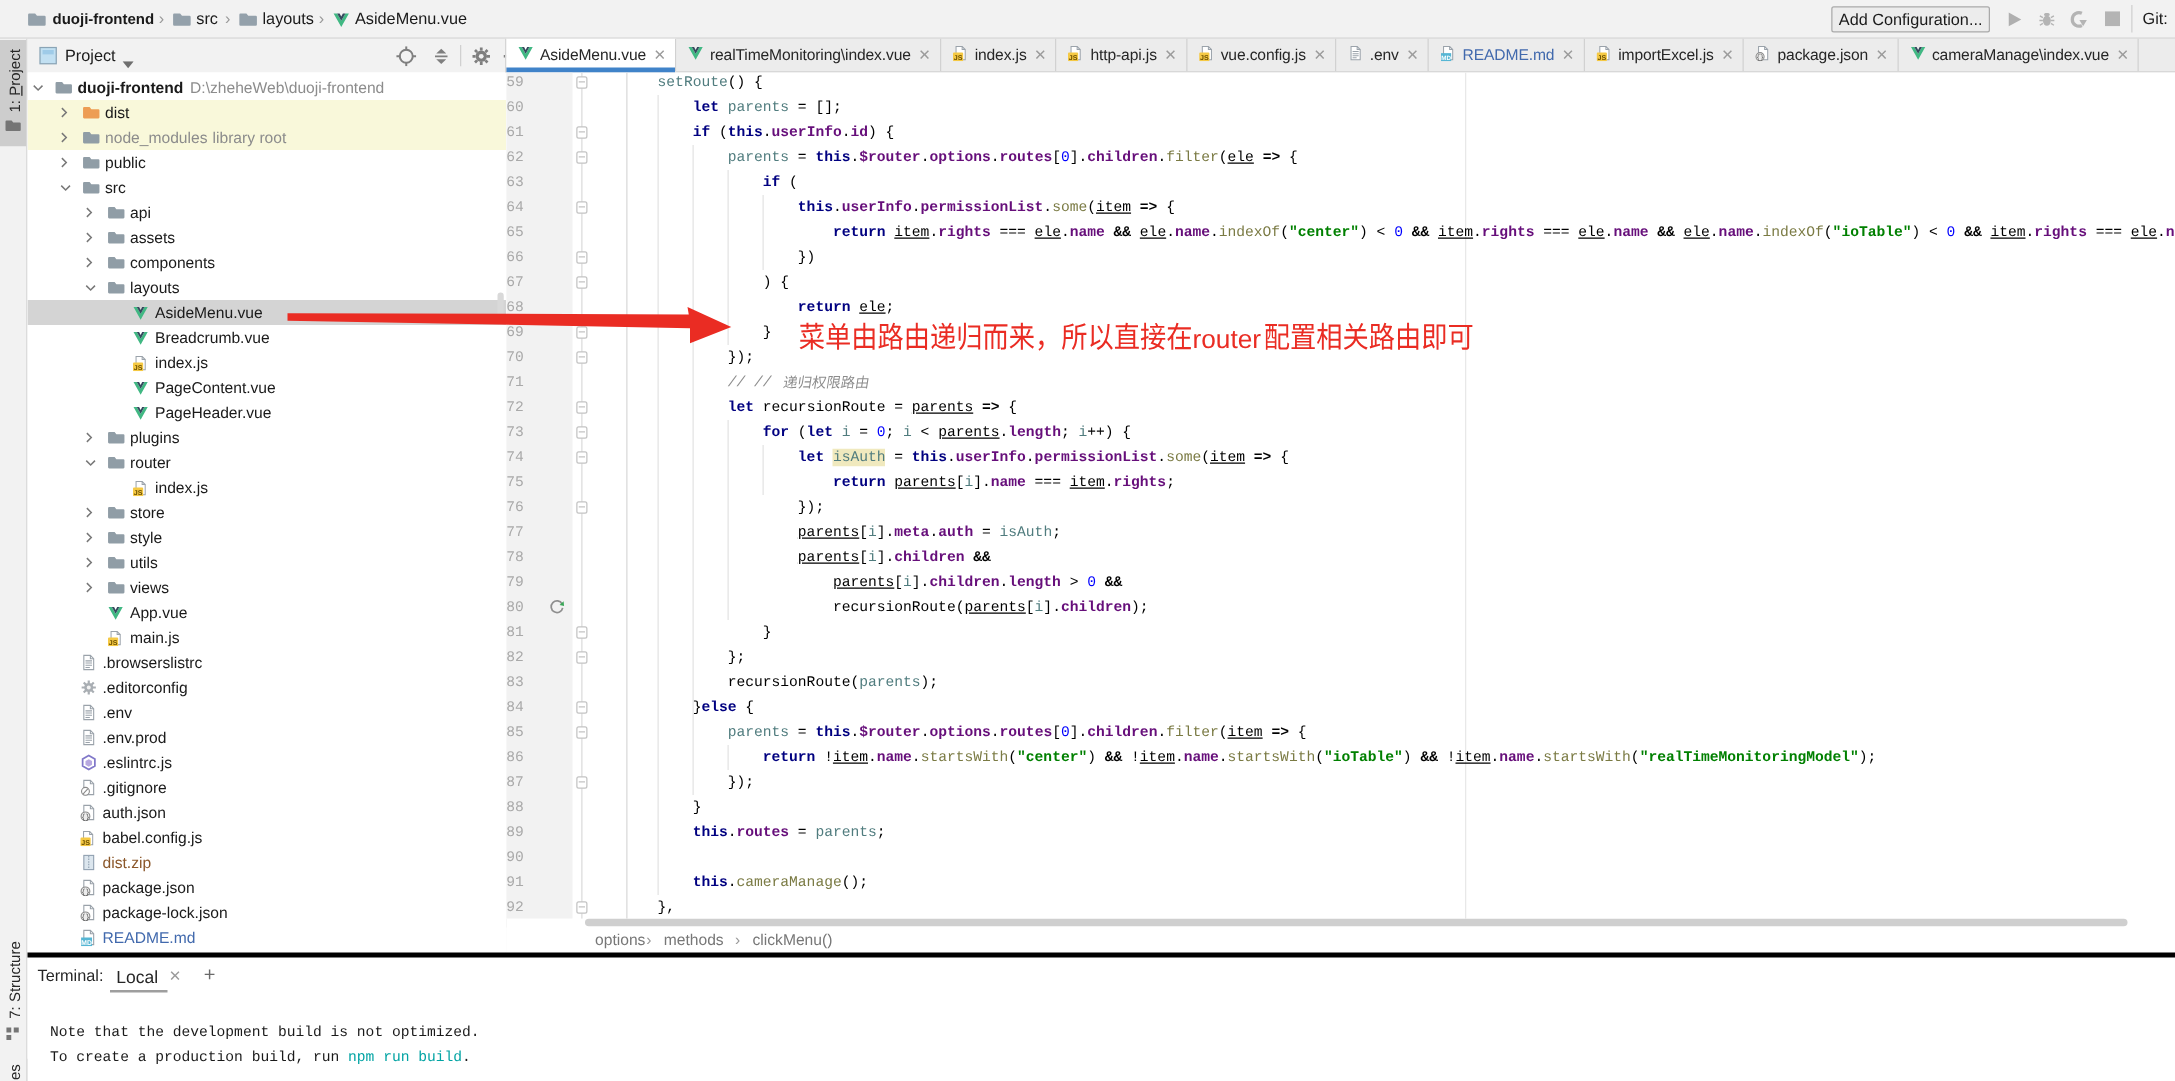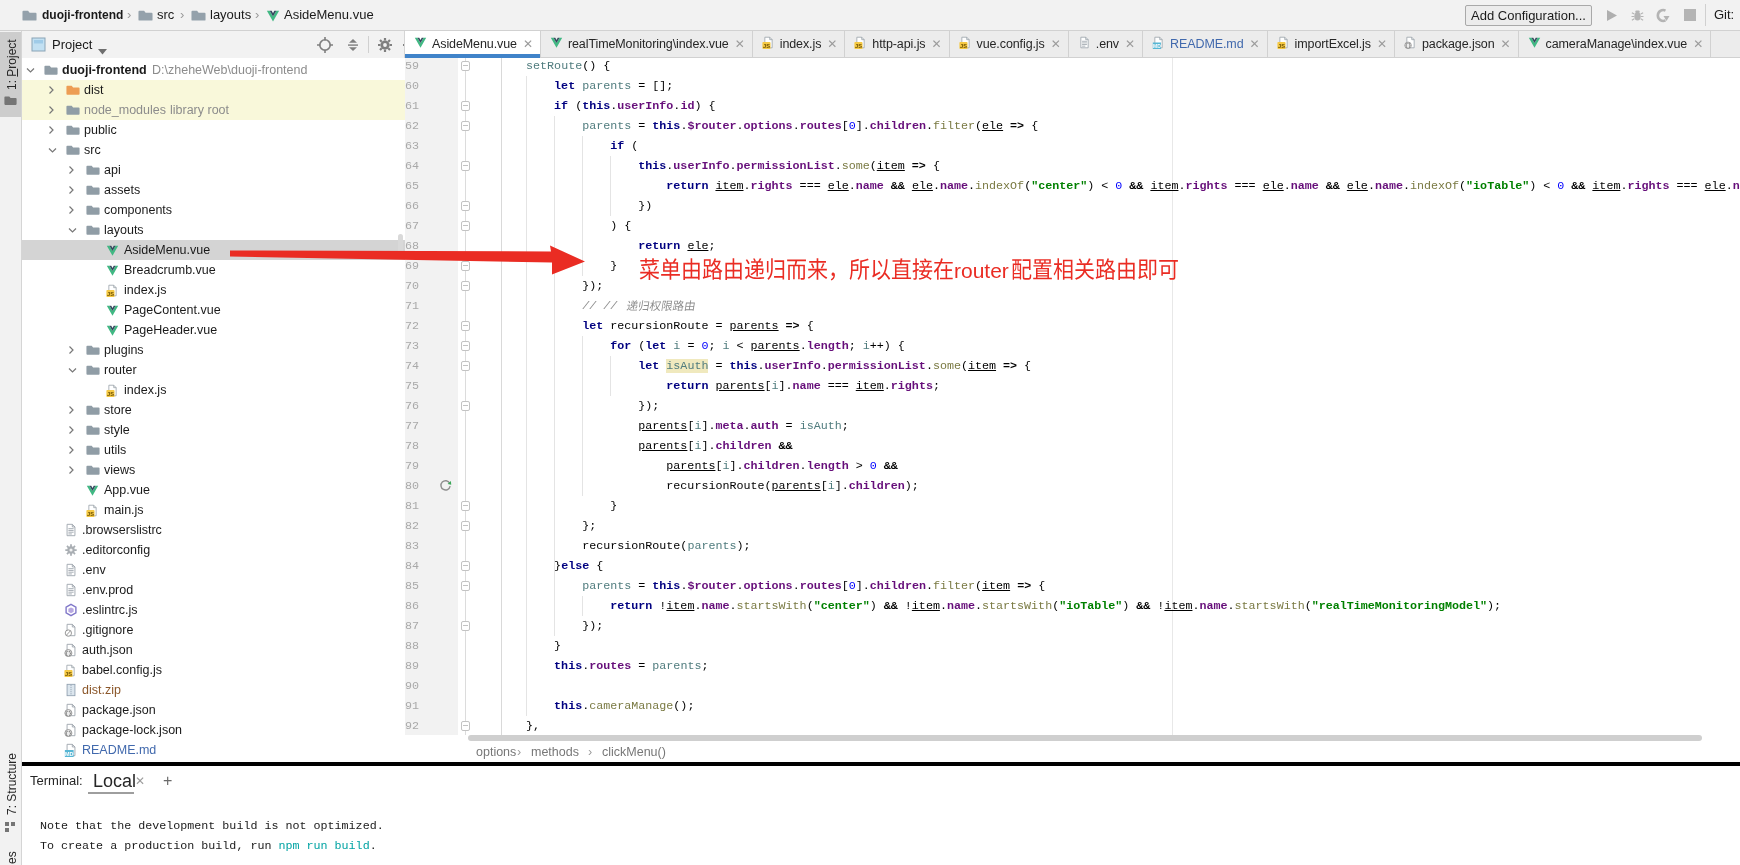--- a/index.html
+++ b/index.html
@@ -640,21 +640,21 @@
 <span class="abs" style="left:468px;top:735px;width:1234px;height:6px;background:#cfcfcf;border-radius:3px"></span>
 <div id="bcrumb" class="abs">
     <span style="position:absolute;left:71px">options</span>
     <span style="position:absolute;left:112px;color:#999">›</span>
     <span style="position:absolute;left:126px">methods</span>
     <span style="position:absolute;left:183px;color:#999">›</span>
     <span style="position:absolute;left:197px">clickMenu()</span>
   </div>
 <div id="terminal" class="abs">
     <span class="abs" style="left:8px;top:4px;height:22px;line-height:22px;font-size:13px;color:#262626">Terminal:</span>
-    <span class="abs" style="left:71px;top:4px;height:22px;line-height:22px;font-size:18px;color:#262626">Local</span>
+    <span class="abs" style="left:71px;top:4px;height:22px;line-height:22px;font-size:14px;color:#262626">Local</span>
     <span class="abs" style="left:66px;top:26px;width:46px;height:2px;background:#9e9e9e"></span>
     <span class="abs" style="left:113px;top:4px;height:22px;line-height:22px;color:#9b9b9b;font-size:12px">✕</span>
     <span class="abs" style="left:141px;top:4px;height:22px;line-height:22px;color:#6a6a6a;font-size:16px">+</span>
     <div class="tmono abs" style="left:18px;top:50px">Note that the development build is not optimized.</div>
     <div class="tmono abs" style="left:18px;top:70px">To create a production build, run <span style="color:#00a3a3">npm run build</span>.</div>
   </div>
 <svg class="abs" style="left:639px;top:254px" width="600" height="32" viewBox="0 0 600 32">
     <g transform="translate(0.0,24) scale(0.02100,-0.02352)">
       <path fill="#ea2c23" d="M811 645C649 607 342 585 91 579C98 562 106 532 108 514C364 519 676 541 871 586ZM136 462C174 417 211 354 225 312L292 341C277 383 238 444 199 489ZM412 489C440 444 465 385 471 347L542 371C534 410 507 467 478 510ZM807 526C781 467 732 382 694 332L752 305C792 354 842 431 883 498ZM629 840V770H370V840H294V770H61V703H294V623H370V703H629V634H705V703H942V770H705V840ZM459 341V264H58V196H391C301 113 160 40 34 4C51 -11 74 -41 86 -61C217 -16 363 71 459 171V-80H537V173C629 72 775 -12 911 -55C922 -34 945 -5 962 11C830 44 689 113 601 196H946V264H537V341Z"></path>
     </g>

